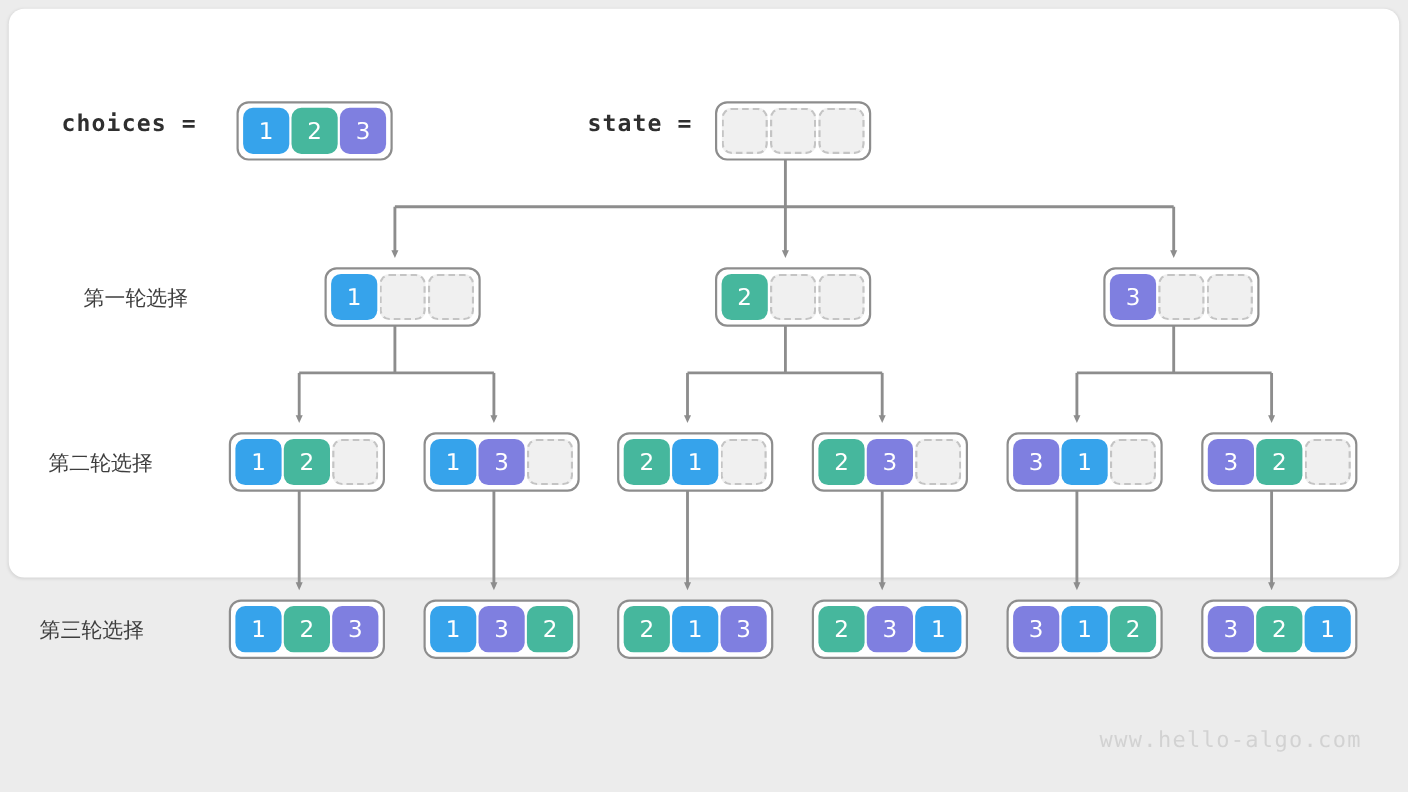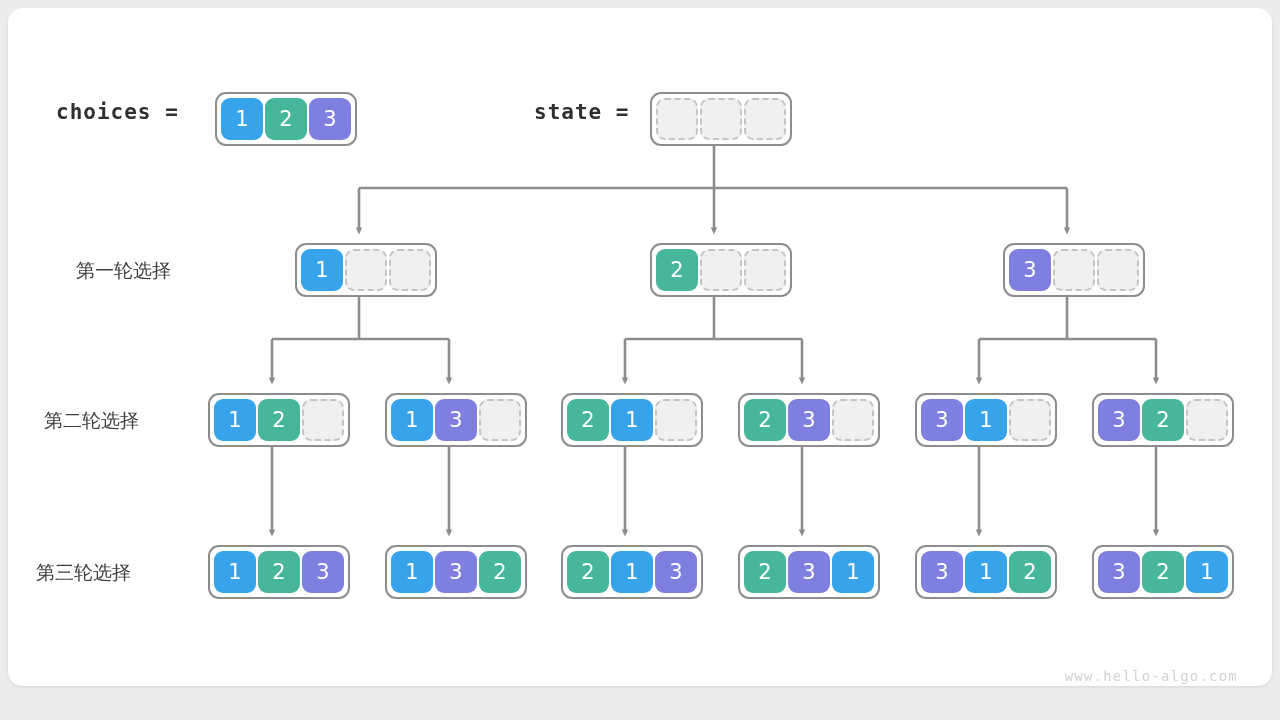--- a/index.html
+++ b/index.html
@@ -5,21 +5,21 @@
   html, body {
     margin: 0; padding: 0;
     width: 1280px; height: 720px;
     background: #ececec;
     font-family: "DejaVu Sans", sans-serif;
     overflow: hidden;
   }
   #card {
     position: absolute;
     left: 8px; top: 8px;
-    width: 1264px; height: 678px;
+    width: 1264px; height: 517px;
     background: #ffffff;
     border-radius: 14px;
     box-shadow: 0 1px 3px rgba(0,0,0,0.10);
   }
   #stage { position: absolute; left: 0; top: 0; width: 1264px; height: 704px; }
 
   
   #wires { position: absolute; left: 0; top: 0; width: 1264px; height: 704px; }
 
   
@@ -35,21 +35,21 @@
     position: absolute;
     font-family: "DejaVu Sans", sans-serif;
     font-size: 19px;
     color: #3d3d3d;
     white-space: nowrap;
   }
   #watermark {
     position: absolute;
     right: 34px; bottom: 28px;
     font-family: "DejaVu Sans Mono", monospace;
-    font-size: 14px;
+    font-size: 20px;
     color: #d2d2d2;
     letter-spacing: 1.2px;
     white-space: nowrap;
   }
 
   
   .node {
     position: absolute;
     box-sizing: border-box;
     border: 2.5px solid #8d8d8d;

